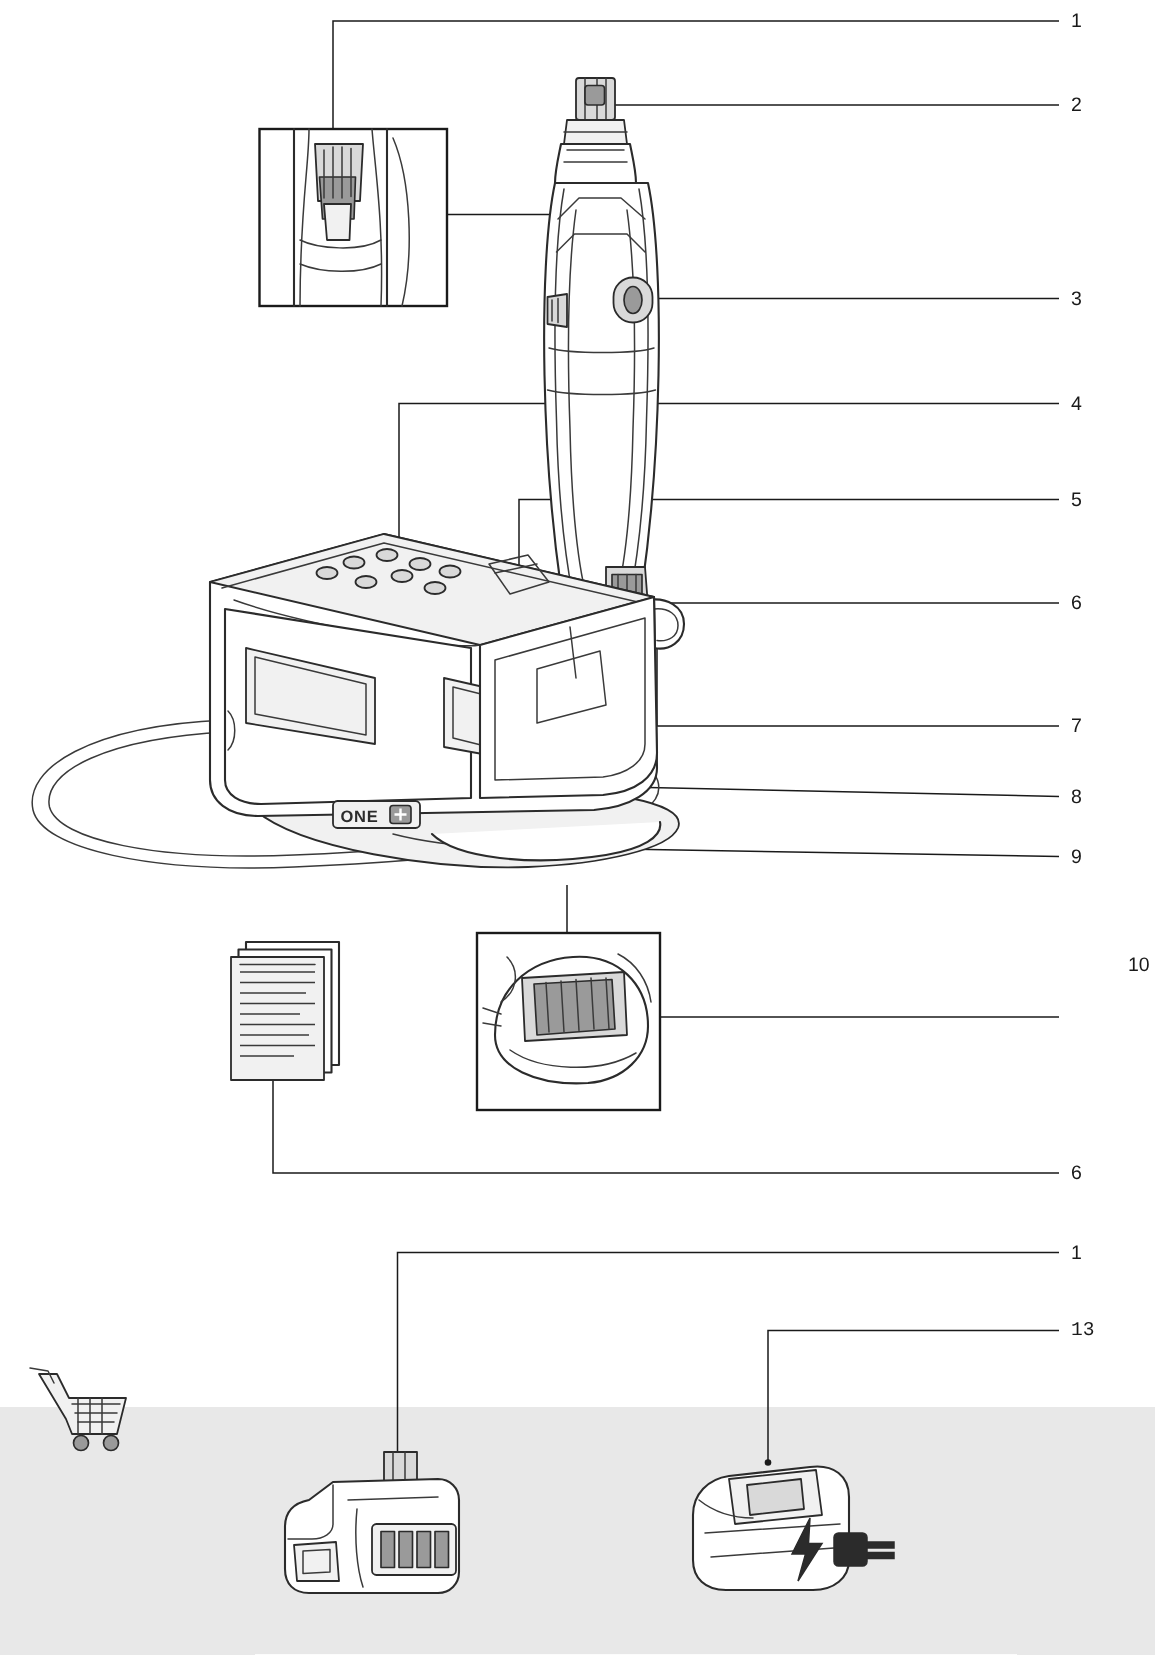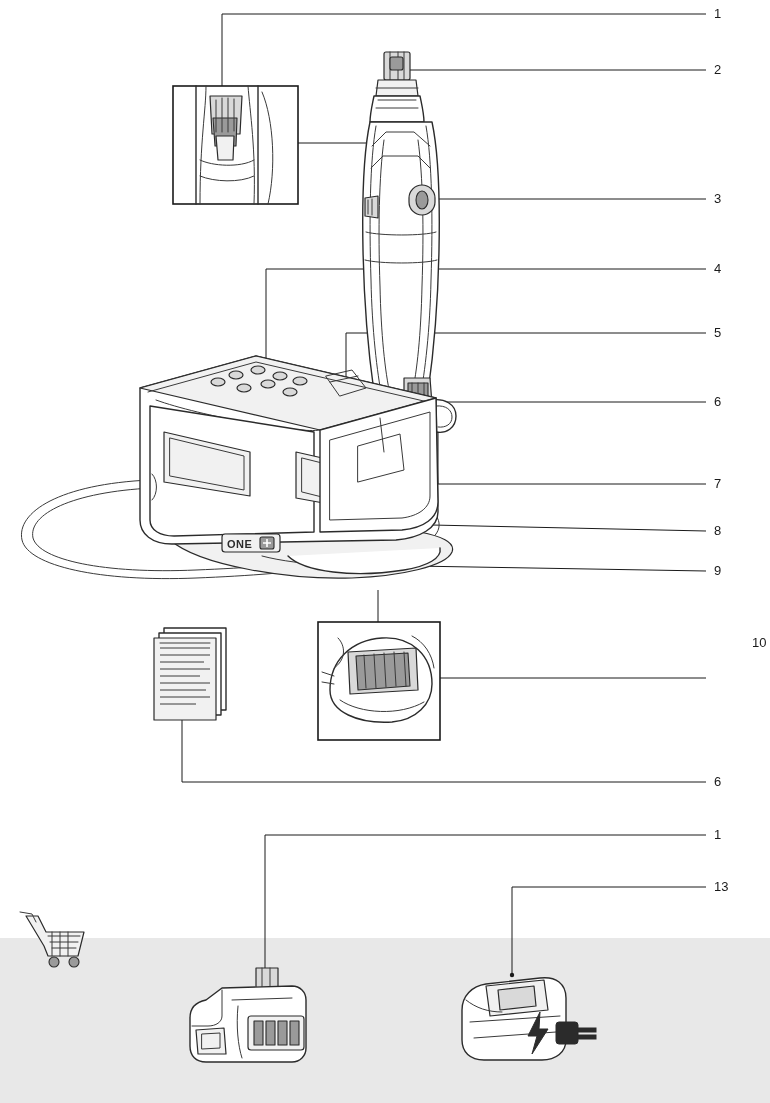--- a/index.html
+++ b/index.html
@@ -361,15 +361,15 @@
   <div class="callout-num" style="left:714px; top:191px;">3</div>
   <div class="callout-num" style="left:714px; top:261px;">4</div>
   <div class="callout-num" style="left:714px; top:325px;">5</div>
   <div class="callout-num" style="left:714px; top:394px;">6</div>
   <div class="callout-num" style="left:714px; top:476px;">7</div>
   <div class="callout-num" style="left:714px; top:523px;">8</div>
   <div class="callout-num" style="left:714px; top:563px;">9</div>
   <div class="callout-num" style="left:714px; top:635px;margin-left:38px;">10</div>
   <div class="callout-num" style="left:714px; top:774px;">6</div>
   <div class="callout-num" style="left:714px; top:827px;">1</div>
-  <div class="callout-num" style="left:714px; top:879px;">13</div>
+  <div class="callout-num" style="left:714px; top:879px;font-family:Liberation Mono, monospace;">13</div>
 
 </div>
 
 </body></html>

